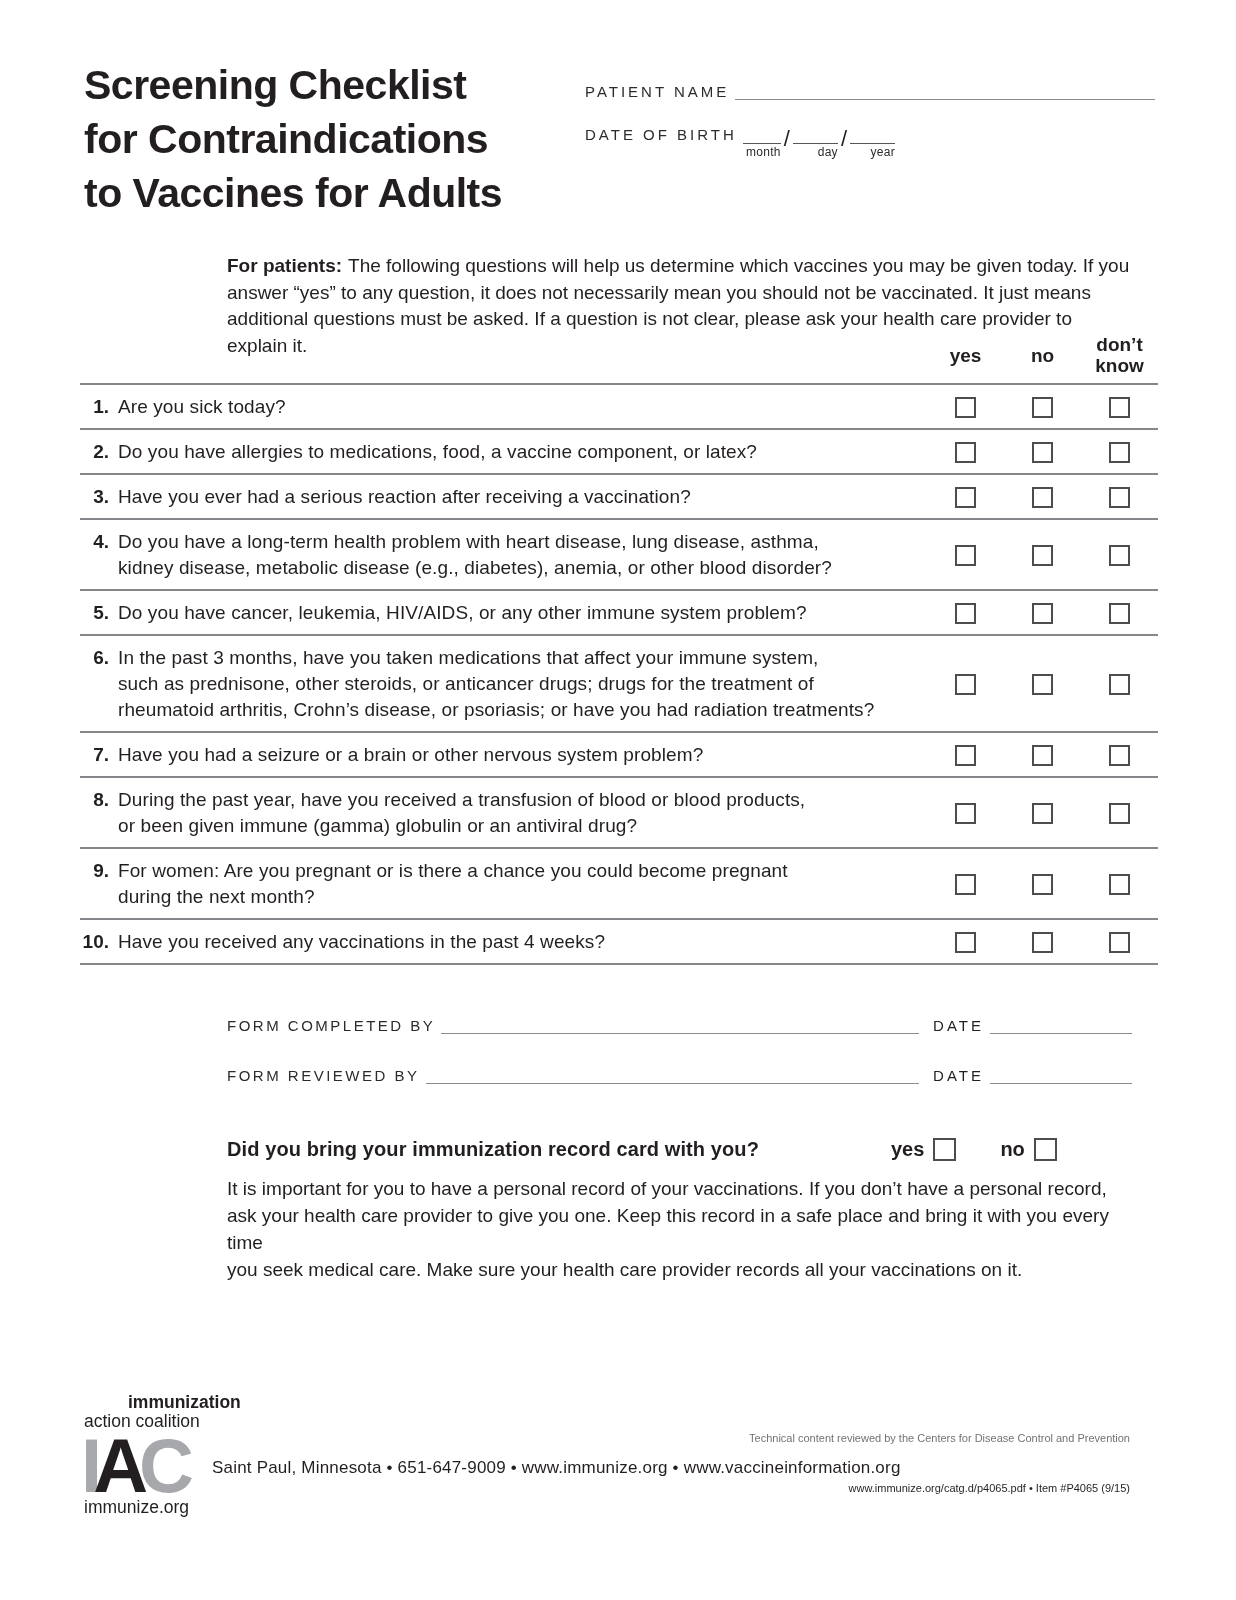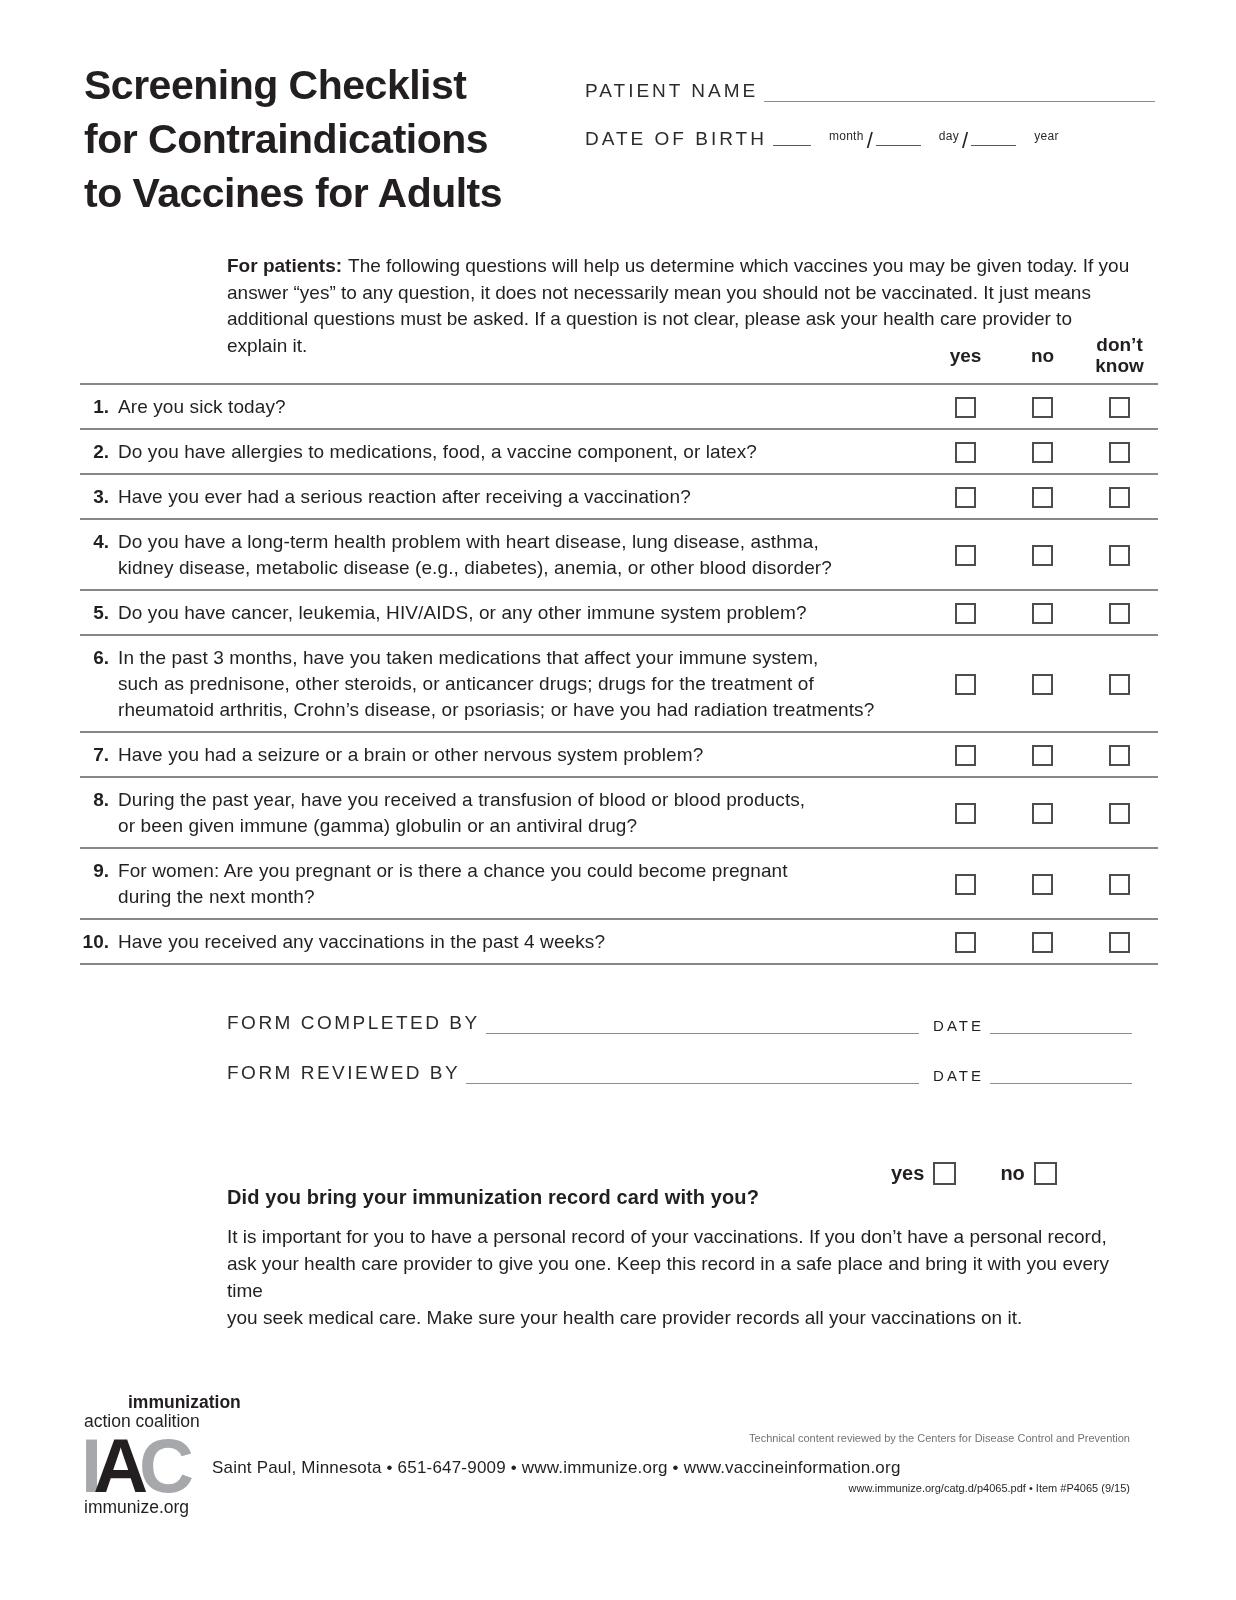--- a/index.html
+++ b/index.html
@@ -16,27 +16,27 @@
 
   
   .title {
     position:absolute; left:84px; top:58px;
     font-size:41px; font-weight:bold; line-height:54px;
     letter-spacing:-0.5px; white-space:pre-line;
   }
   .patient-block { position:absolute; left:585px; top:80px; width:570px; }
   .field-row { display:flex; align-items:flex-end; }
   .field-label {
-    font-size:19px; letter-spacing:3px; color:#2d2a2b; white-space:nowrap;
+    font-size:15px; letter-spacing:3px; color:#2d2a2b; white-space:nowrap;
     padding-right:6px;
   }
   .blank-line { border-bottom:1.5px solid #8a8c8e; height:20px; }
   .grow { flex:1; }
   .dob-row { margin-top:26px; align-items:flex-start; }
-  .dob-seg { display:flex; flex-direction:row; align-items:flex-start; margin-top:0;gap:18px; }
+  .dob-seg { display:flex; flex-direction:column; align-items:flex-end; margin-top:0; }
   .dob-blank { border-bottom:1.5px solid #55575a; height:18px; }
   .dob-sub { font-size:12px; letter-spacing:0.3px; color:#2d2a2b; margin-top:1px; }
   .slash { font-size:22px; font-weight:300; padding:0 3px; line-height:22px; transform:translateY(2px); }
 
   
   .intro {
     position:absolute; left:227px; top:253px; width:910px;
     font-size:19px; line-height:26.5px;
   }
   .intro-lead { font-weight:bold; margin-right:6px; }
@@ -65,21 +65,21 @@
   
   .signoff { position:absolute; left:227px; top:1012px; width:905px; }
   .signoff .field-row { margin-bottom:28px; height:22px; }
   .signoff .field-label { letter-spacing:2.5px; }
   .date-label { font-size:15px; letter-spacing:3px; padding:0 6px 0 14px; white-space:nowrap; }
   .date-line { width:142px; }
 
   
   .record-card { position:absolute; left:227px; top:1138px; width:912px; }
   .rc-row { display:flex; align-items:center; }
-  .rc-question { font-size:20px; font-weight:bold; letter-spacing:0.1px;margin-top:48px; }
+  .rc-question { font-size:20px; font-weight:bold; letter-spacing:0.1px; }
   .rc-group { display:flex; align-items:center; }
   .rc-yes { margin-left:132px; }
   .rc-no { margin-left:44px; }
   .rc-label { font-size:20px; font-weight:bold; margin-right:9px; }
   .rc-box { width:23px; height:23px; }
   .rc-note { margin-top:14px; font-size:19px; line-height:27px; }
 
   
   .logo { position:absolute; left:84px; top:1393px; width:120px; }
   .logo-line1 { font-size:17.5px; font-weight:bold; line-height:19px;margin-left:44px; }

